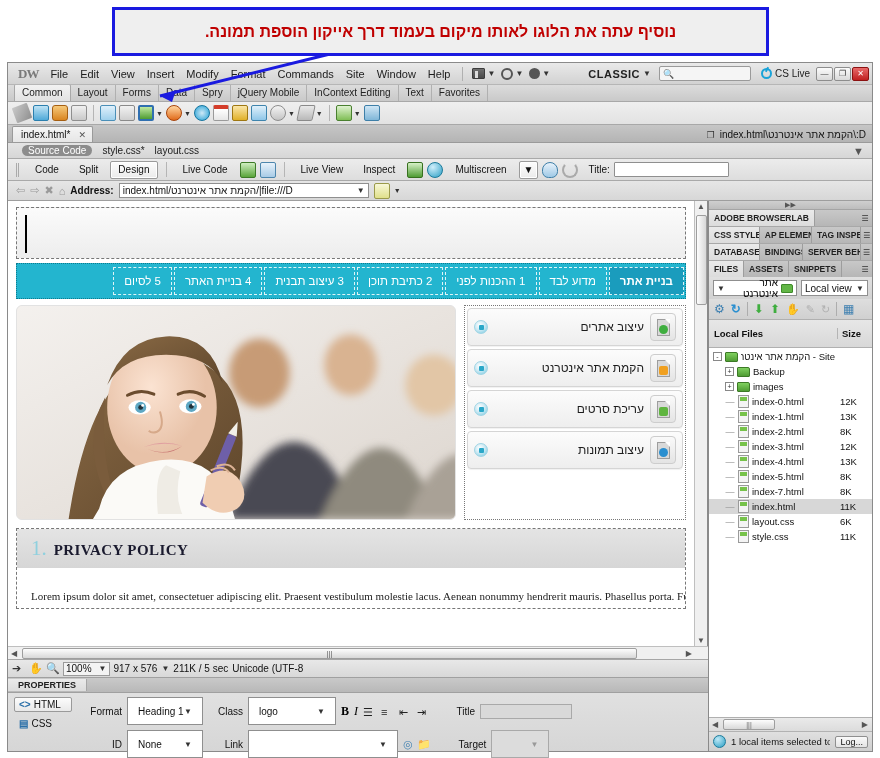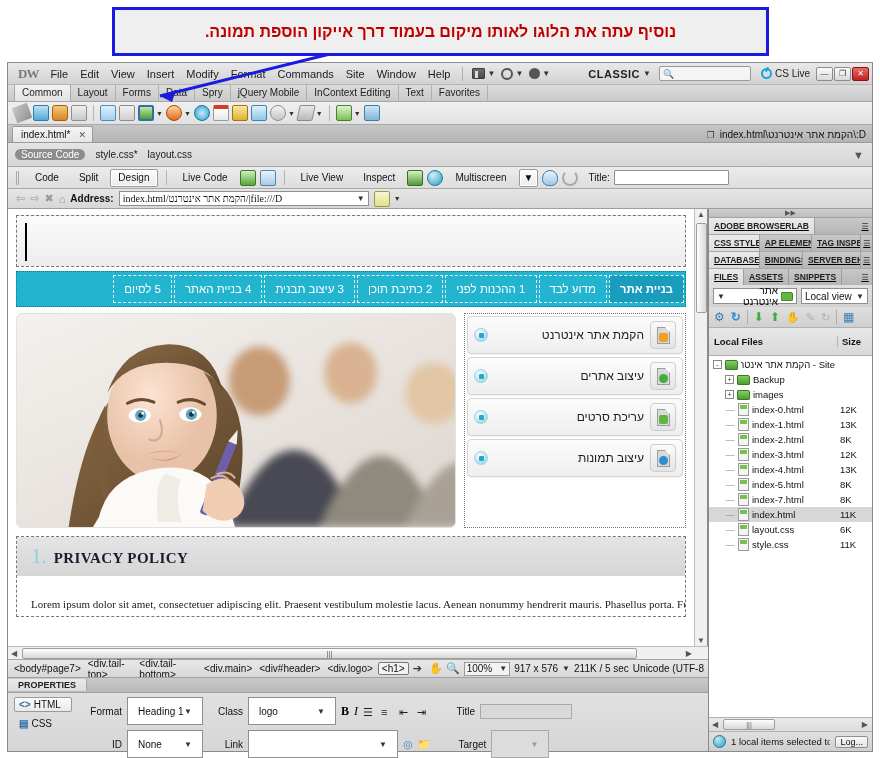--- a/index.html
+++ b/index.html
@@ -125,21 +125,21 @@
   }
   .doctab .x { font-size:9px; color:#555; }
   .docpath {
     position:absolute; right: 6px; bottom: 2px; font-size:10px; color:#111;
     direction: rtl; display:flex; align-items:center; gap:5px;
   }
   .ico-min { font-size:9px; color:#333; }
 
   
   .relfiles {
-    height: 24px; display:flex; align-items:center; gap:10px; padding-left:7px;
+    height: 16px; display:flex; align-items:center; gap:10px; padding-left:14px;
     background: linear-gradient(#e4e4e4,#d6d6d6); border-bottom:1px solid #a9a9a9;
     position: relative;
   }
   .relfiles .pill {
     font-size:10px; background:#8c8c8c; color:#fff; padding:0px 6px; border-radius:7px;
   }
   .relfiles .rf { font-size:10px; color:#1a1a1a; }
   .funnel { position:absolute; right:8px; font-size:11px; color:#555; }
 
   
@@ -167,21 +167,21 @@
     height: 20px; display:flex; align-items:center; gap:5px; padding-left:8px;
     background: linear-gradient(#e6e6e6,#d7d7d7); border-bottom:1px solid #9e9e9e;
   }
   .nav-ic { font-size:11px; color:#9a9a9a; }
   .addr-lbl { font-size:10px; color:#111; font-weight:bold; }
   .addr-inp {
     width: 250px; height:15px; background:#fff; border:1px solid #8f8f8f;
     display:flex; align-items:center; justify-content:space-between;
     padding: 0 3px; font-size:10px; color:#111;
   }
-  .addr-inp .v { direction: rtl; white-space:nowrap; overflow:hidden;font-family:Liberation Serif, serif; }
+  .addr-inp .v { direction: rtl; white-space:nowrap; overflow:hidden; }
 
   
   .bodyrow { flex:1; display:flex; min-height:0; }
   .canvas-wrap { width: 700px; display:flex; flex-direction:column; min-width:0; background:#9b9b9b; }
 
   .canvas {
     flex:1; background:#fff; position:relative; overflow:hidden;
     border-right: 1px solid #8a8a8a;
   }
   .vscroll {
@@ -316,21 +316,21 @@
     background: linear-gradient(#fafafa,#e4e4e4); color:#111;
   }
   .pbtn.dis { color:#9a9a9a; background: linear-gradient(#ededed,#dedede); border-color:#b5b5b5; }
 
   
   .dock { flex:1; background:#d0d0d0; display:flex; flex-direction:column; min-width:0; border-left:1px solid #8a8a8a; }
   .dockhdr {
     height: 9px; background: linear-gradient(#cfcfcf,#bdbdbd); border-bottom:1px solid #a4a4a4;
     display:flex; align-items:center; justify-content:center; font-size:7px; color:#555;
   }
-  .panelgrp { border-bottom:1px solid #a8a8a8;text-decoration:underline; }
+  .panelgrp { border-bottom:1px solid #a8a8a8; }
   .ptabs {
     height: 16px; display:flex; align-items:stretch;
     background: linear-gradient(#c4c4c4,#b2b2b2);
   }
   .ptab {
     font-size:8.5px; font-weight:bold; color:#1f1f1f; padding: 0 5px;
     display:flex;align-items:center; border-right:1px solid #9d9d9d;
     background: linear-gradient(#c8c8c8,#b6b6b6); white-space:nowrap; overflow:hidden;
   }
   .ptab.active { background: linear-gradient(#eaeaea,#dcdcdc); }
@@ -570,33 +570,33 @@
               <div class="navitem">4 בניית האתר</div>
               <div class="navitem">5 לסיום</div>
             </div>
 
             <div class="content">
 
               <div class="side-menu">
                 <div class="smi">
                   <div class="smi-ic">
                     <div class="doc-glyph">
-                        <span class="badge" style="background:#f0a020"></span>
+                        <span class="badge" style="background:#3fae3f;border-radius:50%"></span>
                       </div>
                   </div>
-                  <div class="smi-txt">הקמת אתר אינטרנט</div>
+                  <div class="smi-txt">עיצוב אתרים</div>
                   <div class="smi-dot"></div>
                 </div>
                 <div class="smi">
                   <div class="smi-ic">
                     <div class="doc-glyph">
-                        <span class="badge" style="background:#3fae3f;border-radius:50%"></span>
+                        <span class="badge" style="background:#f0a020"></span>
                       </div>
                   </div>
-                  <div class="smi-txt">עיצוב אתרים</div>
+                  <div class="smi-txt">הקמת אתר אינטרנט</div>
                   <div class="smi-dot"></div>
                 </div>
                 <div class="smi">
                   <div class="smi-ic">
                     <div class="doc-glyph">
                         <span class="badge" style="background:#5fb53f"></span>
                       </div>
                   </div>
                   <div class="smi-txt">עריכת סרטים</div>
                   <div class="smi-dot"></div>
@@ -687,29 +687,20 @@
           </div>
         </div>
 
         <div class="hscroll">
           <div class="ar" style="left:3px">◀</div>
           <div class="thumb">|||</div>
           <div class="ar" style="right:16px">▶</div>
         </div>
 
         <div class="tagbar">
-          <div class="tags">
-            <span class="tag">&lt;body#page7&gt;</span>
-            <span class="tag">&lt;div.tail-top&gt;</span>
-            <span class="tag">&lt;div.tail-bottom&gt;</span>
-            <span class="tag">&lt;div.main&gt;</span>
-            <span class="tag">&lt;div#header&gt;</span>
-            <span class="tag">&lt;div.logo&gt;</span>
-            <span class="tag sel">&lt;h1&gt;</span>
-          </div>
           <span class="st-ic" style="color:#333;font-size:11px;">➔</span>
           <span class="st-ic" style="color:#c8892a;font-size:11px;">✋</span>
           <span class="st-ic" style="color:#2a6fa8;font-size:11px;">🔍</span>
           <span class="zoom-sel">
             <span>100%</span>
             <span class="caret">▼</span>
           </span>
           <span class="stat">917 x 576</span>
           <span class="caret">▼</span>
           <span class="stat">211K / 5 sec</span>

